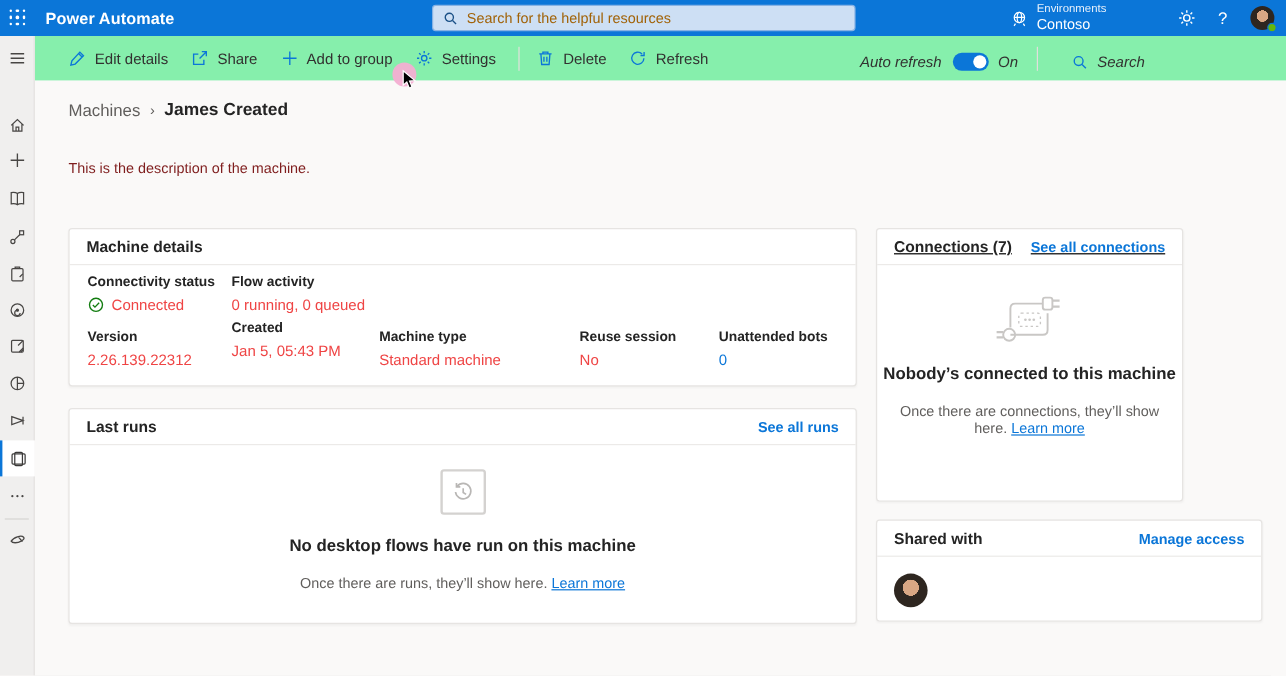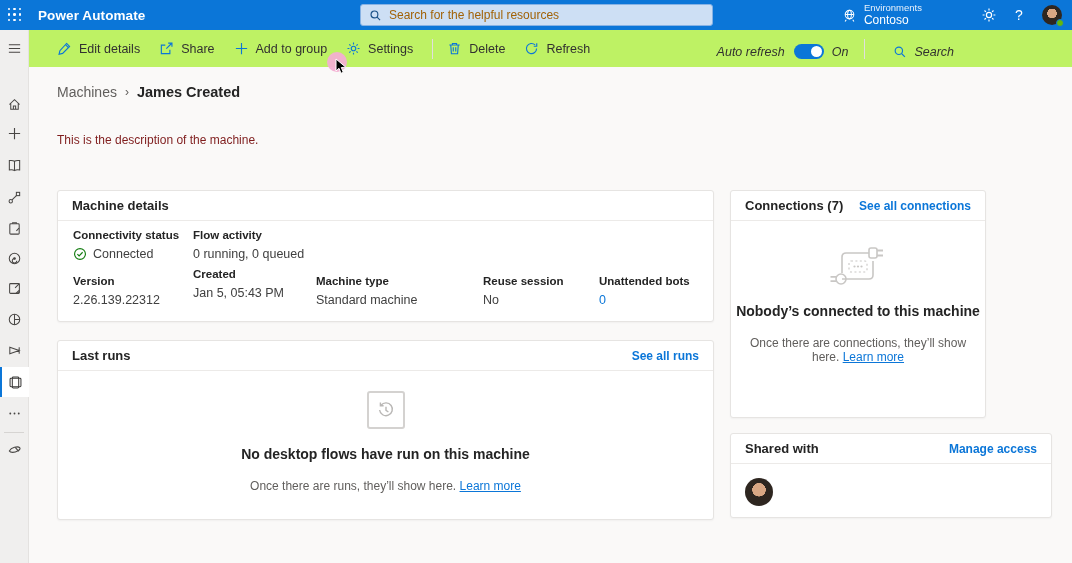--- a/index.html
+++ b/index.html
@@ -25,21 +25,21 @@
     background:radial-gradient(circle at 50% 42%, #d9a784 31%, #2e2620 32%); }
   .presence { position:absolute; right:-2px; bottom:-2px; width:8px; height:8px; background:#65b70b; border:1.5px solid #0b76d8; border-radius:50%; }
 
   
   .sidebar { position:absolute; left:0; top:30px; bottom:0; width:29px; background:#f0efee; border-right:1px solid #e4e2e0; z-index:4; }
   .nav-item { position:absolute; left:0; width:29px; height:30px; display:flex; align-items:center; justify-content:center; cursor:pointer; color:#484644; }
   .nav-item.selected { background:#fff; border-left:2.5px solid #0b76d8; }
   .nav-divider { position:absolute; left:4px; width:20px; border-top:1px solid #d6d4d2; }
 
   
-  .toolbar { position:absolute; left:29px; top:30px; width:1043px; height:37px; background:#bef264; display:flex; align-items:center; padding-left:28px; z-index:3; }
+  .toolbar { position:absolute; left:29px; top:30px; width:1043px; height:37px; background:#86efac; display:flex; align-items:center; padding-left:28px; z-index:3; }
   .tb-btn { display:flex; align-items:center; gap:7px; margin-right:19px; cursor:pointer; }
   .tb-btn span { font-size:12.5px; color:#323130; }
   .tb-divider { width:1px; height:20px; background:#e1dfdd; margin:0 14px 0 0; }
   .tb-right { margin-left:auto; display:flex; align-items:flex-end; padding-right:118px;font-style:italic; }
   .tb-right .ar-label { font-size:12.5px; color:#323130; margin-right:9px; }
   .toggle { position:relative; width:30px; height:15px; border-radius:8px; background:#0b76d8; cursor:pointer; }
   .toggle .knob { position:absolute; top:2px; right:2px; width:11px; height:11px; border-radius:50%; background:#fff; }
   .tb-right .ar-state { font-size:12.5px; color:#323130; margin:0 16px 0 8px; }
   .tb-search { display:flex; align-items:center; gap:7px; cursor:pointer; margin-left:14px; }
   .tb-search span { font-size:12.5px; color:#323130; }
@@ -57,32 +57,32 @@
 
   
   .card { position:absolute; background:#fff; border:1px solid #e6e4e2; border-radius:3px; box-shadow:0 1px 2px rgba(0,0,0,.04); }
   .card-header { height:30px; display:flex; align-items:center; justify-content:space-between; padding:0 14px; border-bottom:1px solid #eceae8; }
   .card-title { font-size:13px; font-weight:700; color:#242424; }
   .card-link { font-size:12px; font-weight:700; color:#0b76d8; cursor:pointer; text-decoration:none; }
 
   .card-machine { left:57px; top:190px; width:657px; height:132px; }
   .md-field { position:absolute; }
   .md-label { font-size:11.5px; font-weight:700; color:#242424; line-height:13px; }
-  .md-value { font-size:12.5px; color:#404040; margin-top:4px; display:flex; align-items:center; gap:6px; line-height:16px; }
+  .md-value { font-size:12.5px; color:#ef4444; margin-top:4px; display:flex; align-items:center; gap:6px; line-height:16px; }
   .md-value.link { color:#0b76d8; cursor:pointer; }
   .mini-avatar { width:16px; height:16px; border-radius:50%; background:radial-gradient(circle at 50% 42%, #cf9a74 31%, #402f24 32%); flex:none; }
 
   .card-lastruns { left:57px; top:340px; width:657px; height:180px; }
   .empty { position:absolute; left:0; right:0; text-align:center; }
   .empty-icon-box { width:38px; height:38px; border:2px solid #d4d2d0; border-radius:3px; display:inline-flex; align-items:center; justify-content:center; }
   .empty-title { font-size:14px; font-weight:700; color:#242424; }
   .empty-sub { font-size:12px; color:#605e5c; }
   .empty-sub a { color:#0b76d8; text-decoration:underline; cursor:pointer; }
 
-  .card-connections { left:730px; top:190px; width:256px; height:228px; }
+  .card-connections { left:730px; top:190px; width:256px; height:228px;text-decoration:underline; }
   .card-shared { left:730px; top:433px; width:322px; height:85px; }
   .shared-avatar { position:absolute; left:14px; top:44px; width:28px; height:28px; border-radius:50%; cursor:pointer;
     background:radial-gradient(circle at 50% 42%, #d9a784 31%, #2e2620 32%); }
 
   
   .cursor-halo { position:absolute; left:327px; top:52px; width:20px; height:20px; border-radius:50%; background:#f3aed2; opacity:.95; z-index:9; }
   .cursor { position:absolute; left:335px; top:58px; z-index:10; }
 
   svg { display:block; }
 </style>

